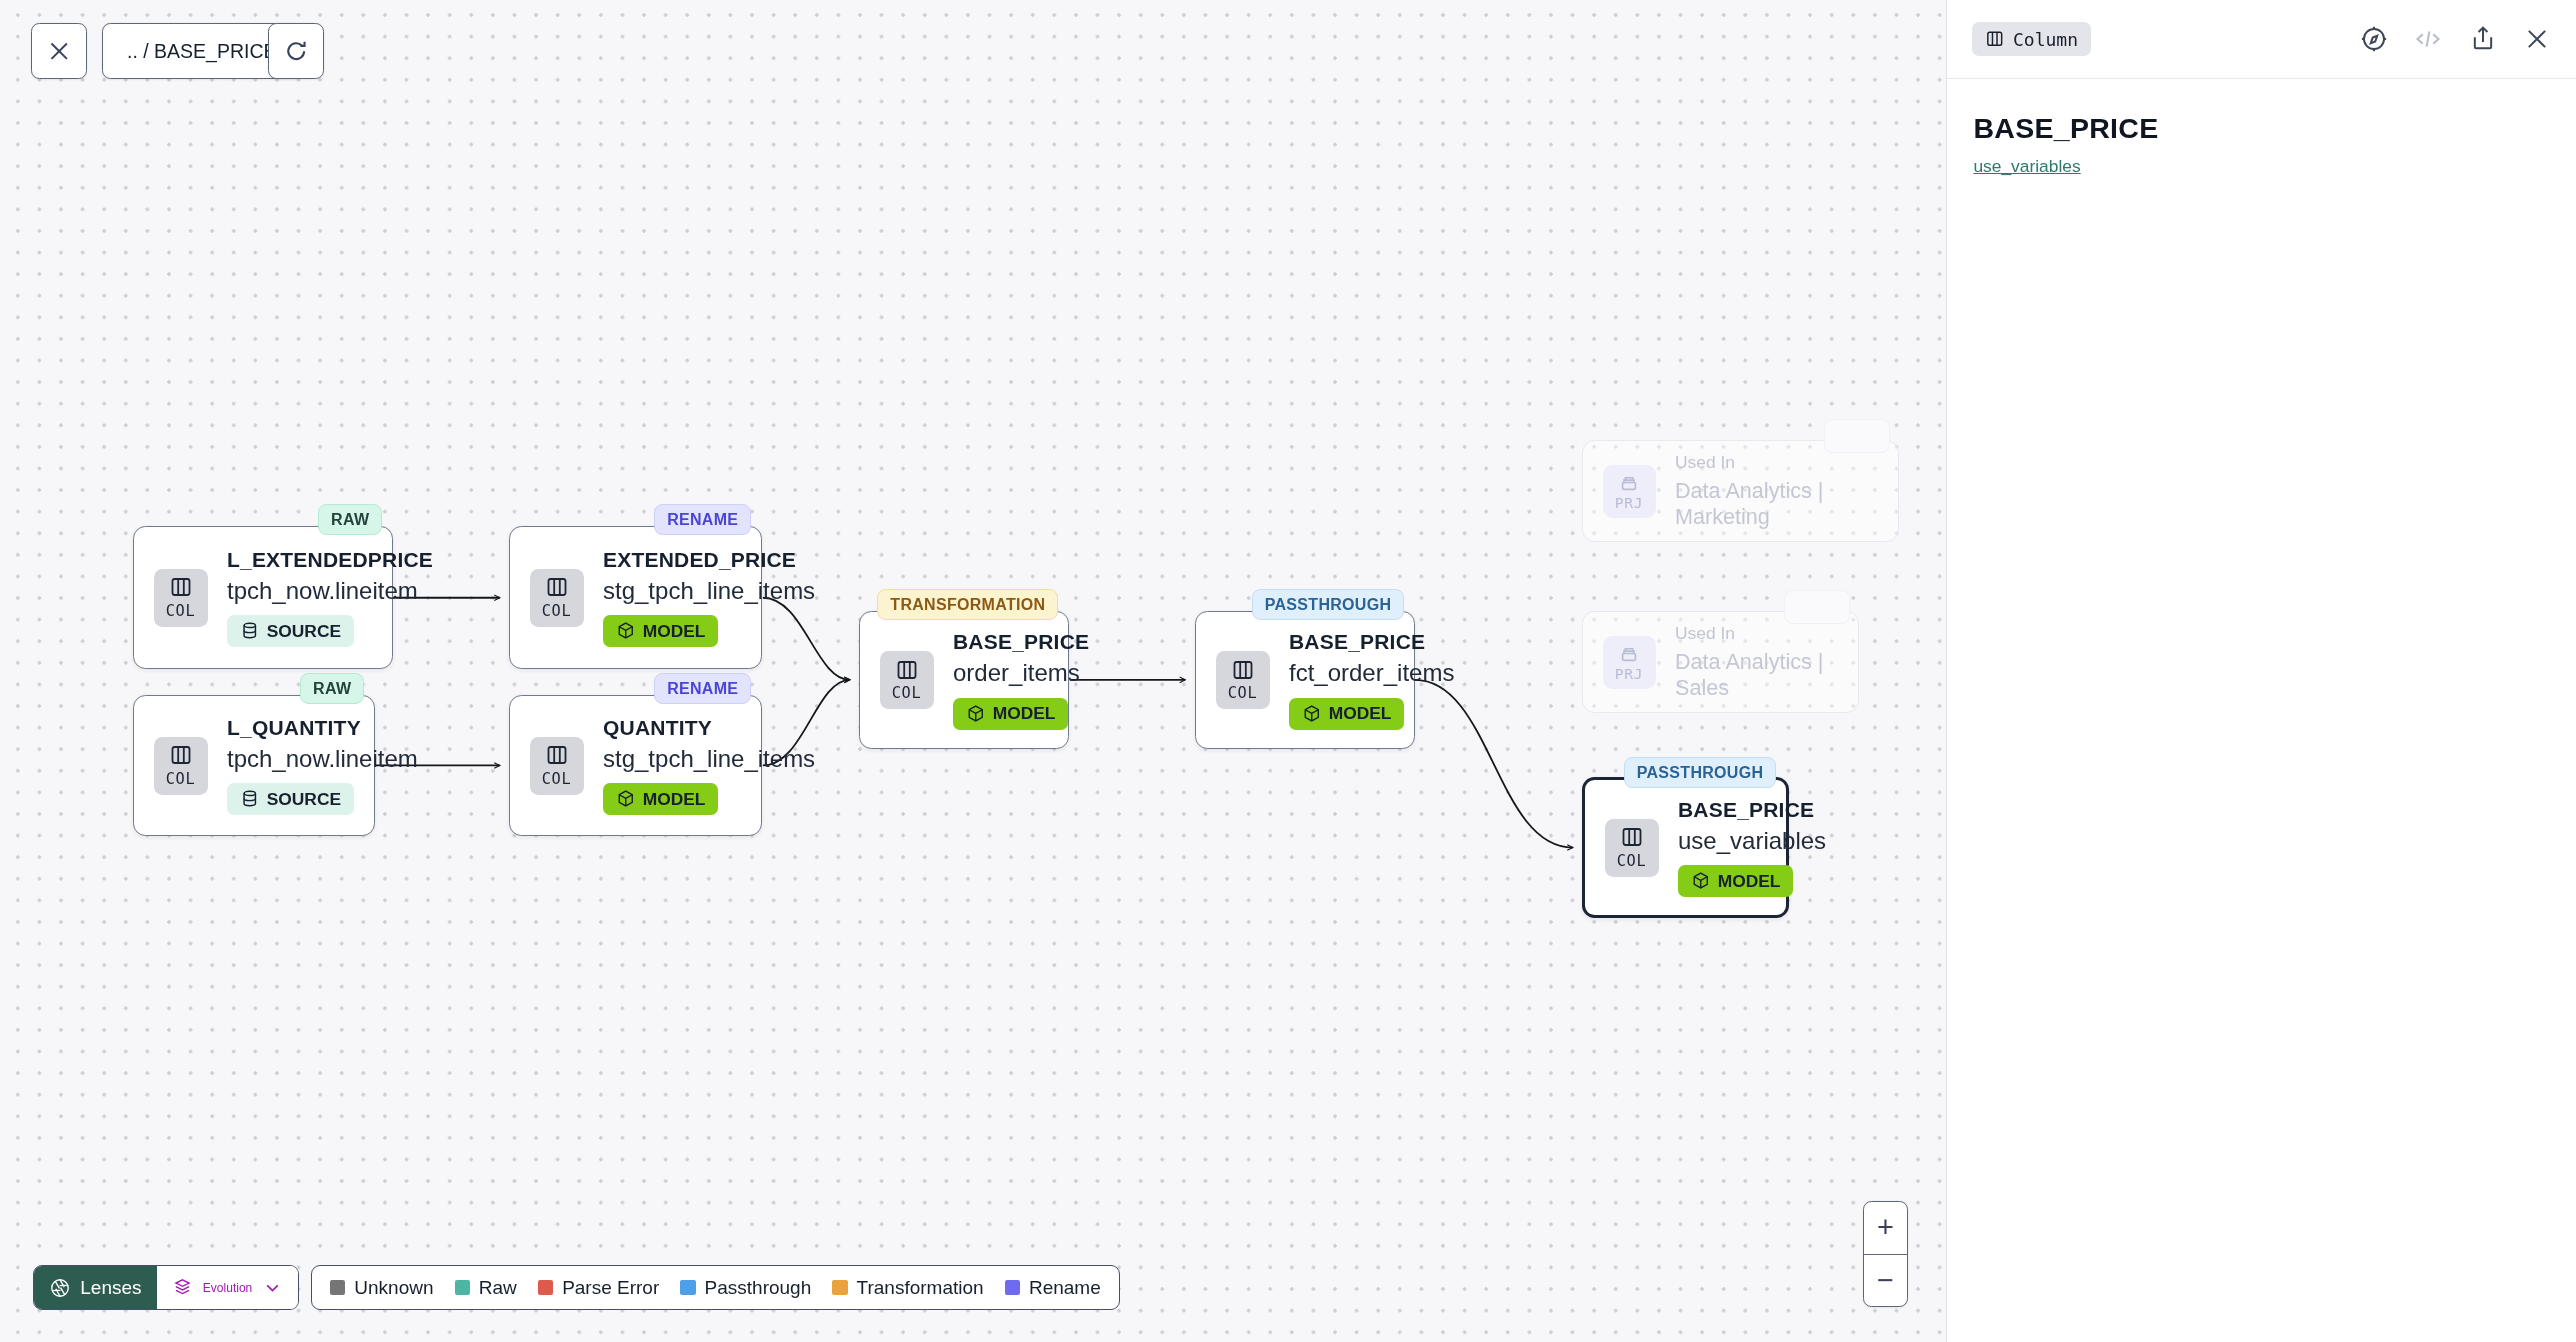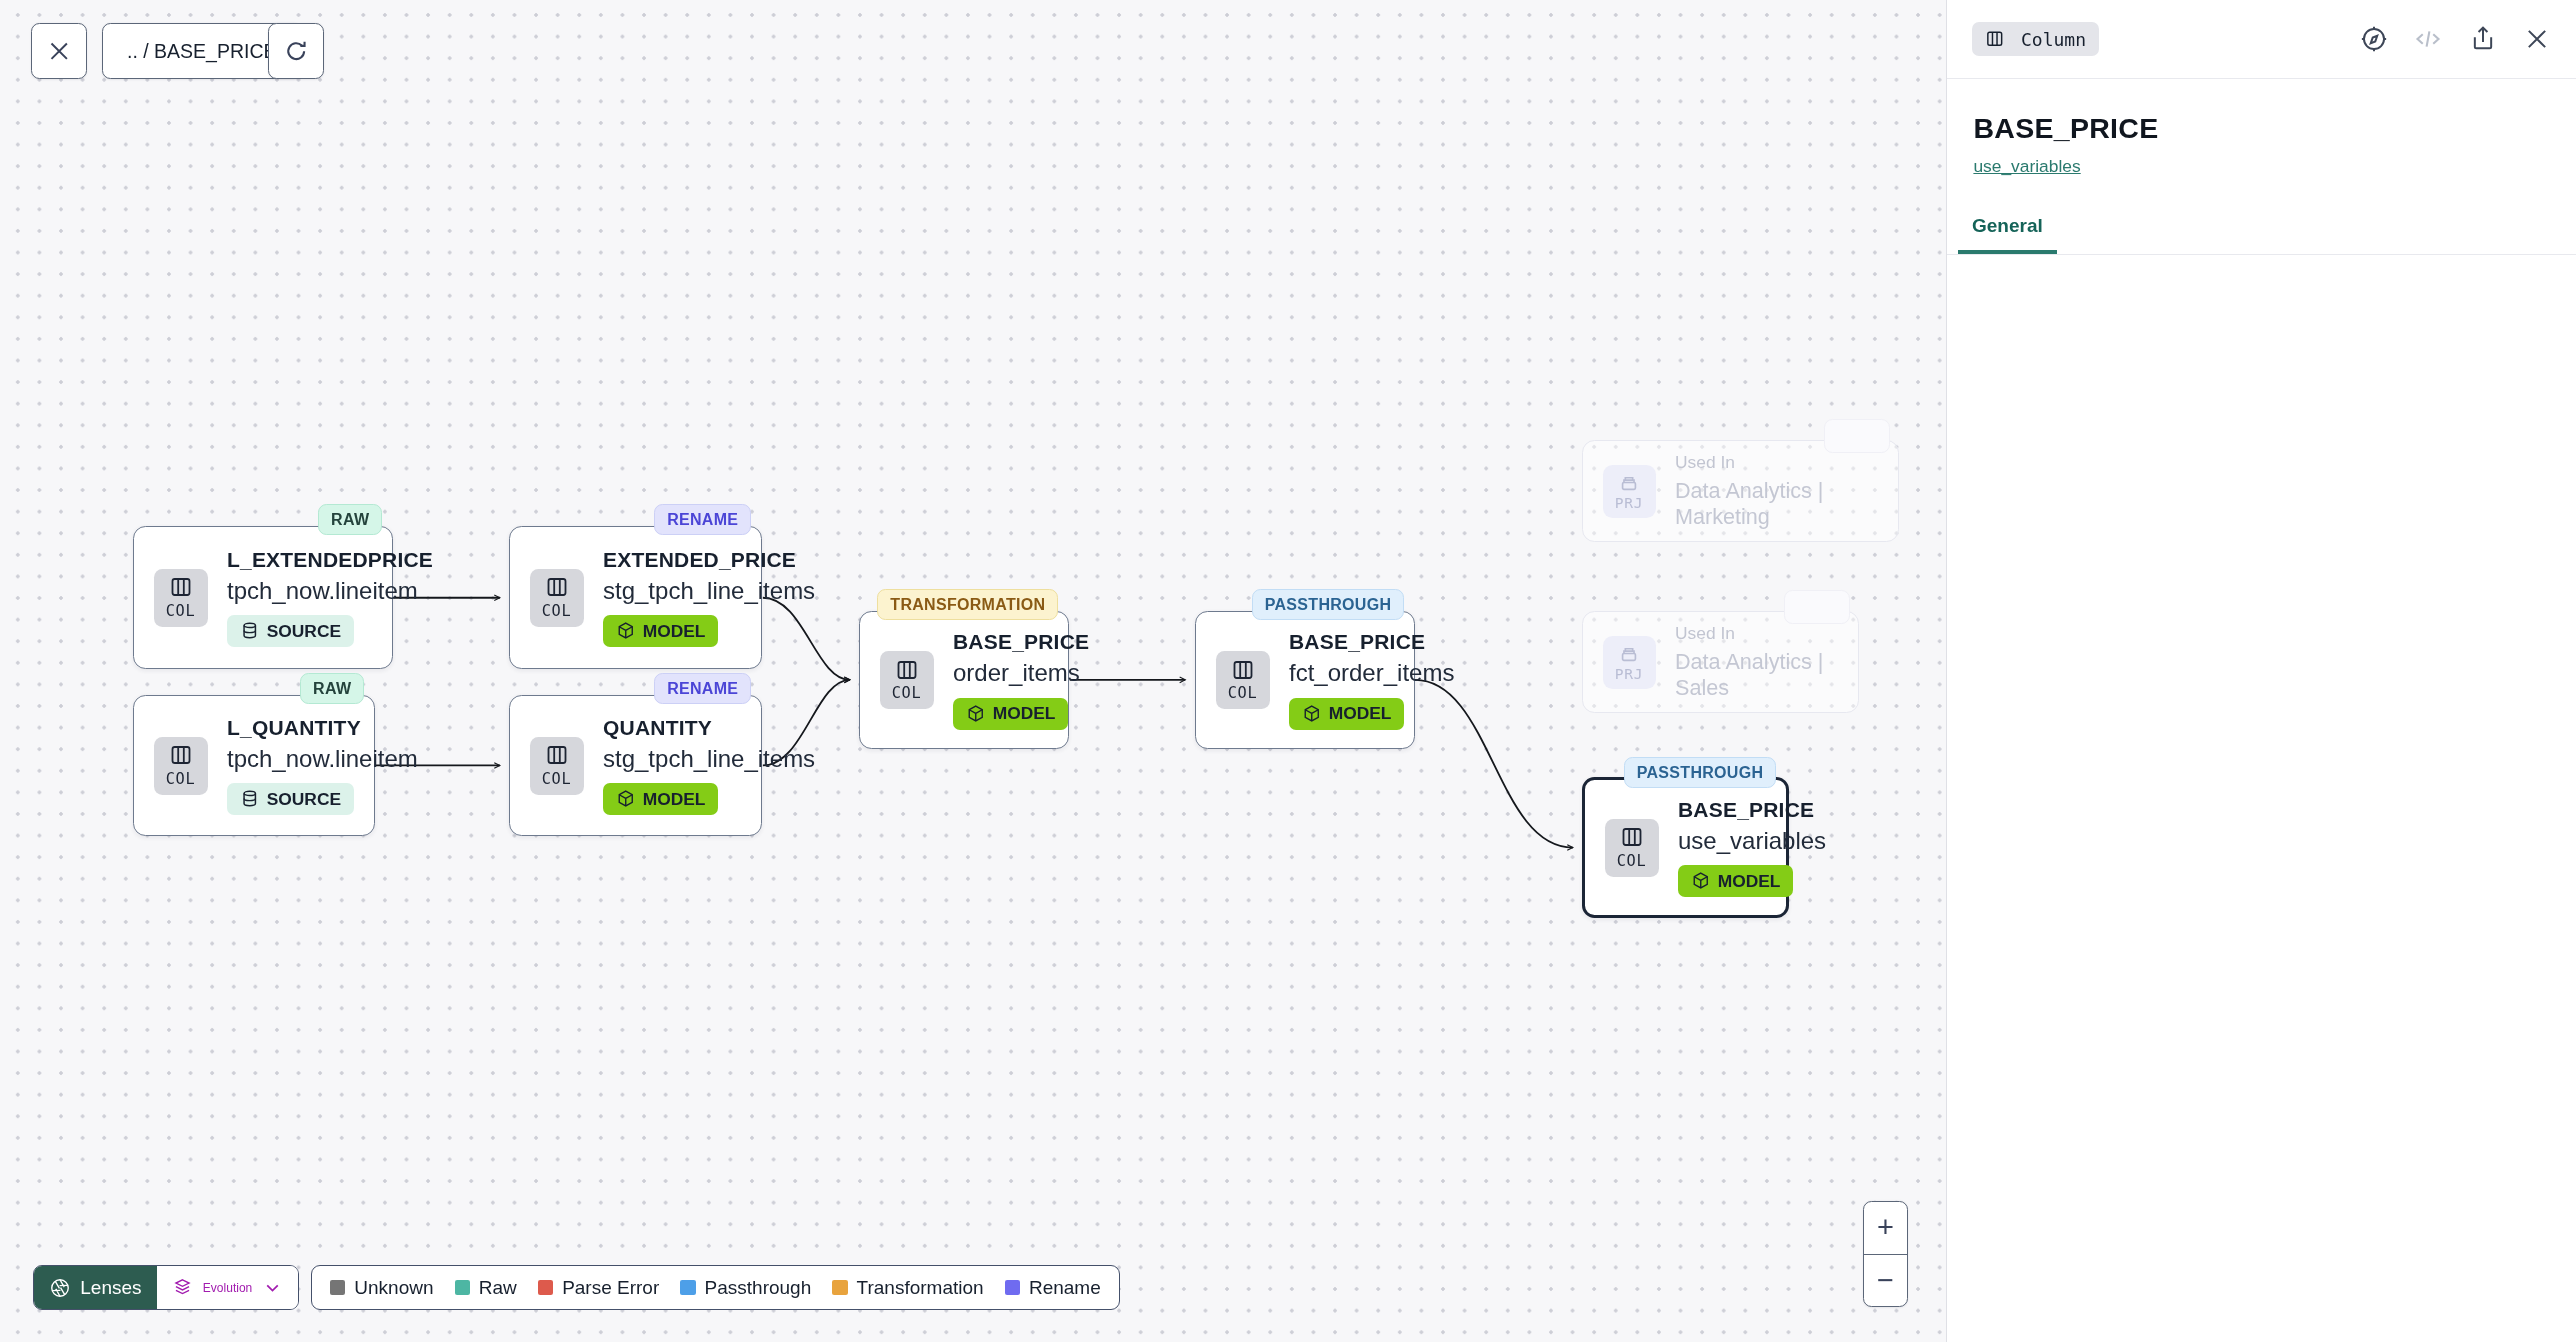--- a/index.html
+++ b/index.html
@@ -81,21 +81,21 @@
   #legend{position:absolute;left:311px;top:1265px;height:45px;background:#fff;border:1.4px solid #44506a;
     border-radius:9px;box-sizing:border-box;display:flex;align-items:center;gap:21px;padding:0 18px;
     font-size:19px;color:#17202e;z-index:6;}
   .legend-item{display:flex;align-items:center;}
   .sw{width:15.3px;height:15.3px;border-radius:2.1px;margin-right:9px;}
 
   
   #panel{position:absolute;left:1946px;top:0;width:630px;height:1343px;background:#fff;
     border-left:0.7px solid #dfe0e6;box-sizing:border-box;z-index:8;}
   #panel-header{height:78px;border-bottom:0.7px solid #e8e9ee;display:flex;align-items:center;padding:0 25px;}
-  #col-badge{display:flex;align-items:center;gap:17px;background:#e4e5ea;border-radius:7px;
+  #col-badge{display:flex;align-items:center;gap:9px;background:#e4e5ea;border-radius:7px;
     padding:6.3px 12.5px;font-family:"DejaVu Sans Mono",monospace;font-size:18px;color:#17202e;}
   #col-badge svg{width:19.5px;height:19.5px;}
   #header-icons{margin-left:auto;display:flex;align-items:center;gap:26.4px;color:#3d4657;}
   #header-icons svg{width:28px;height:28px;cursor:pointer;}
   .icon-muted{color:#b9bfca;}
   #panel-title{margin:33px 26.4px 0;font-size:28.5px;font-weight:700;color:#10161f;letter-spacing:0.3px;}
   #panel-sub{margin:11px 26.4px 0;font-size:17.4px;}
   a.teal{color:#2a7a6e;text-decoration:underline;cursor:pointer;}
   #tabs{margin-top:38px;border-bottom:0.7px solid #e8e9ee;padding:0 11px;}
   .tab{display:inline-block;padding:0 14px 12.5px;font-size:19px;font-weight:700;color:#156358;
@@ -414,19 +414,16 @@
             <path d="M5 5l14 14M19 5L5 19"></path>
           </svg>
       </div>
     </div>
 
     <div id="panel-title">BASE_PRICE</div>
     <div id="panel-sub">
       <a class="teal">use_variables</a>
     </div>
 
-    <div id="tabs">
-      <span class="tab">General</span>
-    </div>
 
   </div>
 </div>
 
 
 </body></html>

